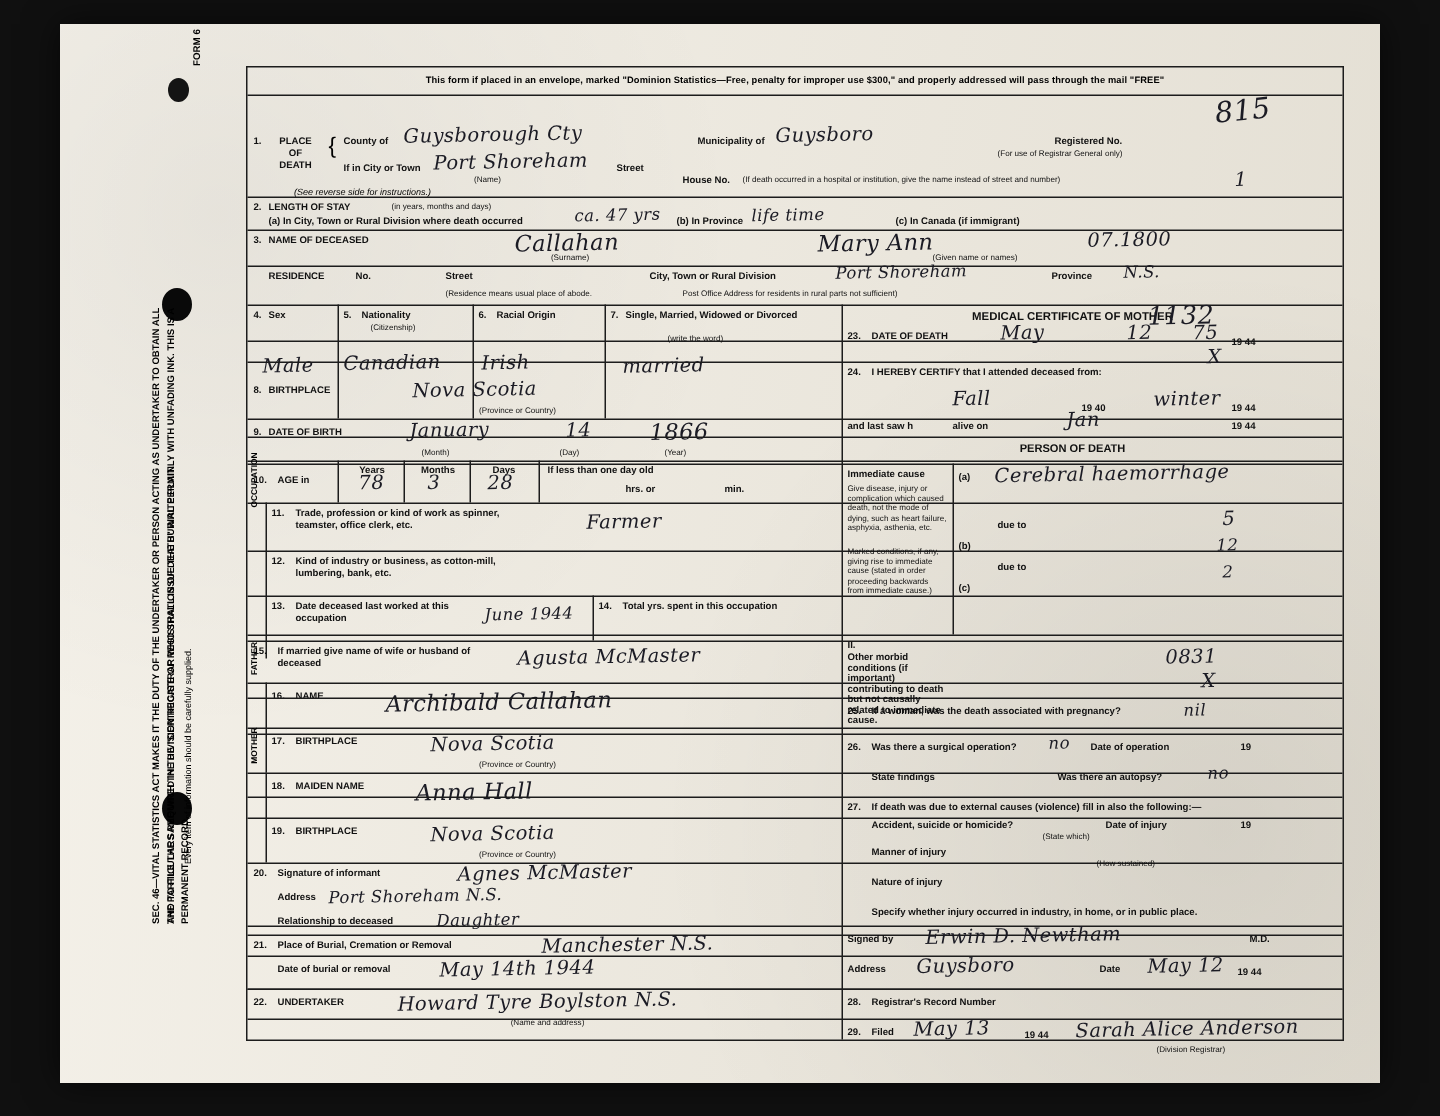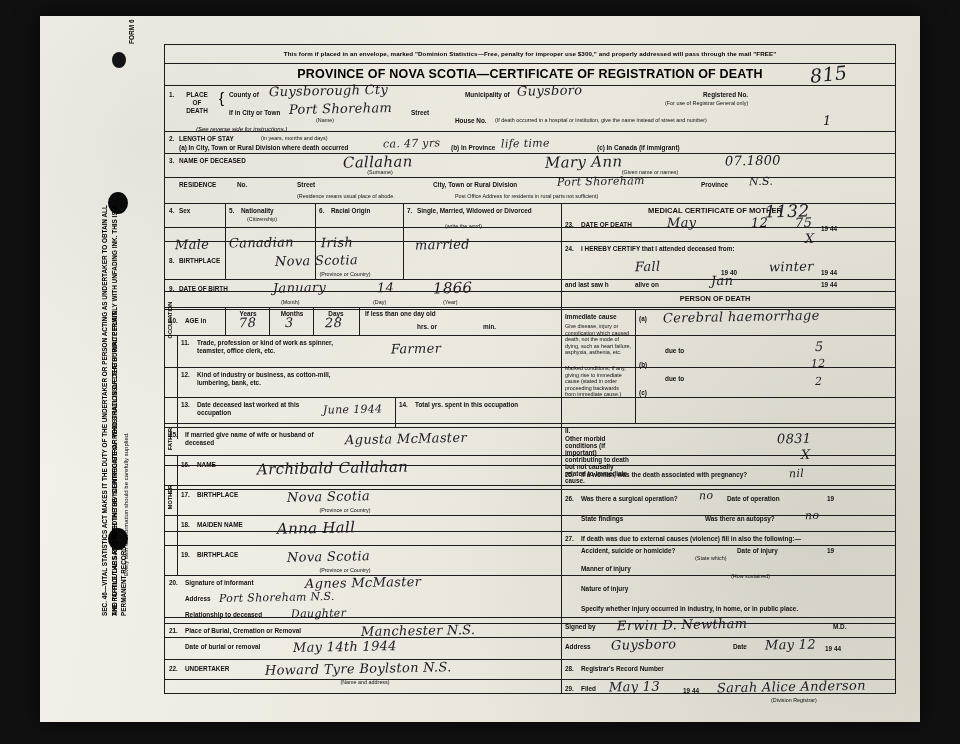--- a/index.html
+++ b/index.html
@@ -55,21 +55,20 @@
     <div style="position:absolute;left:70px;top:600px;width:420px;transform:rotate(-90deg);transform-origin:left top;
                 font-size:6.4px;font-weight:bold;line-height:9.5px;">AND TO FILE THE SAME WITH THE DIVISION REGISTRAR WHO SHALL ISSUE THE BURIAL PERMIT.</div>
     <div style="position:absolute;left:82px;top:560px;width:330px;transform:rotate(-90deg);transform-origin:left top;
                 font-size:6px;line-height:9px;">Every item of information should be carefully supplied.</div>
 
     <div class="form">
 
       <div class="hdr-note">
         <span>This form if placed in an envelope, marked "Dominion Statistics—Free, penalty for improper use $300," and properly addressed will pass through the mail "FREE"</span>
       </div>
-      <div class="title">PROVINCE OF NOVA SCOTIA—CERTIFICATE OF REGISTRATION OF DEATH</div>
 
       <div class="hw lg" style="left:645px;top:18px;font-size:19px;transform:rotate(-6deg);">815</div>
 
       <div class="hline" style="top:86px;"></div>
       <div class="lbl" style="left:4px;top:46px;">1.</div>
       <div class="lbl ctr" style="left:12px;top:46px;width:40px;">PLACE</div>
       <div class="lbl ctr" style="left:12px;top:54px;width:40px;">OF</div>
       <div class="lbl ctr" style="left:12px;top:62px;width:40px;">DEATH</div>
       <div style="position:absolute;left:54px;top:44px;font-size:15px;">{</div>
 

